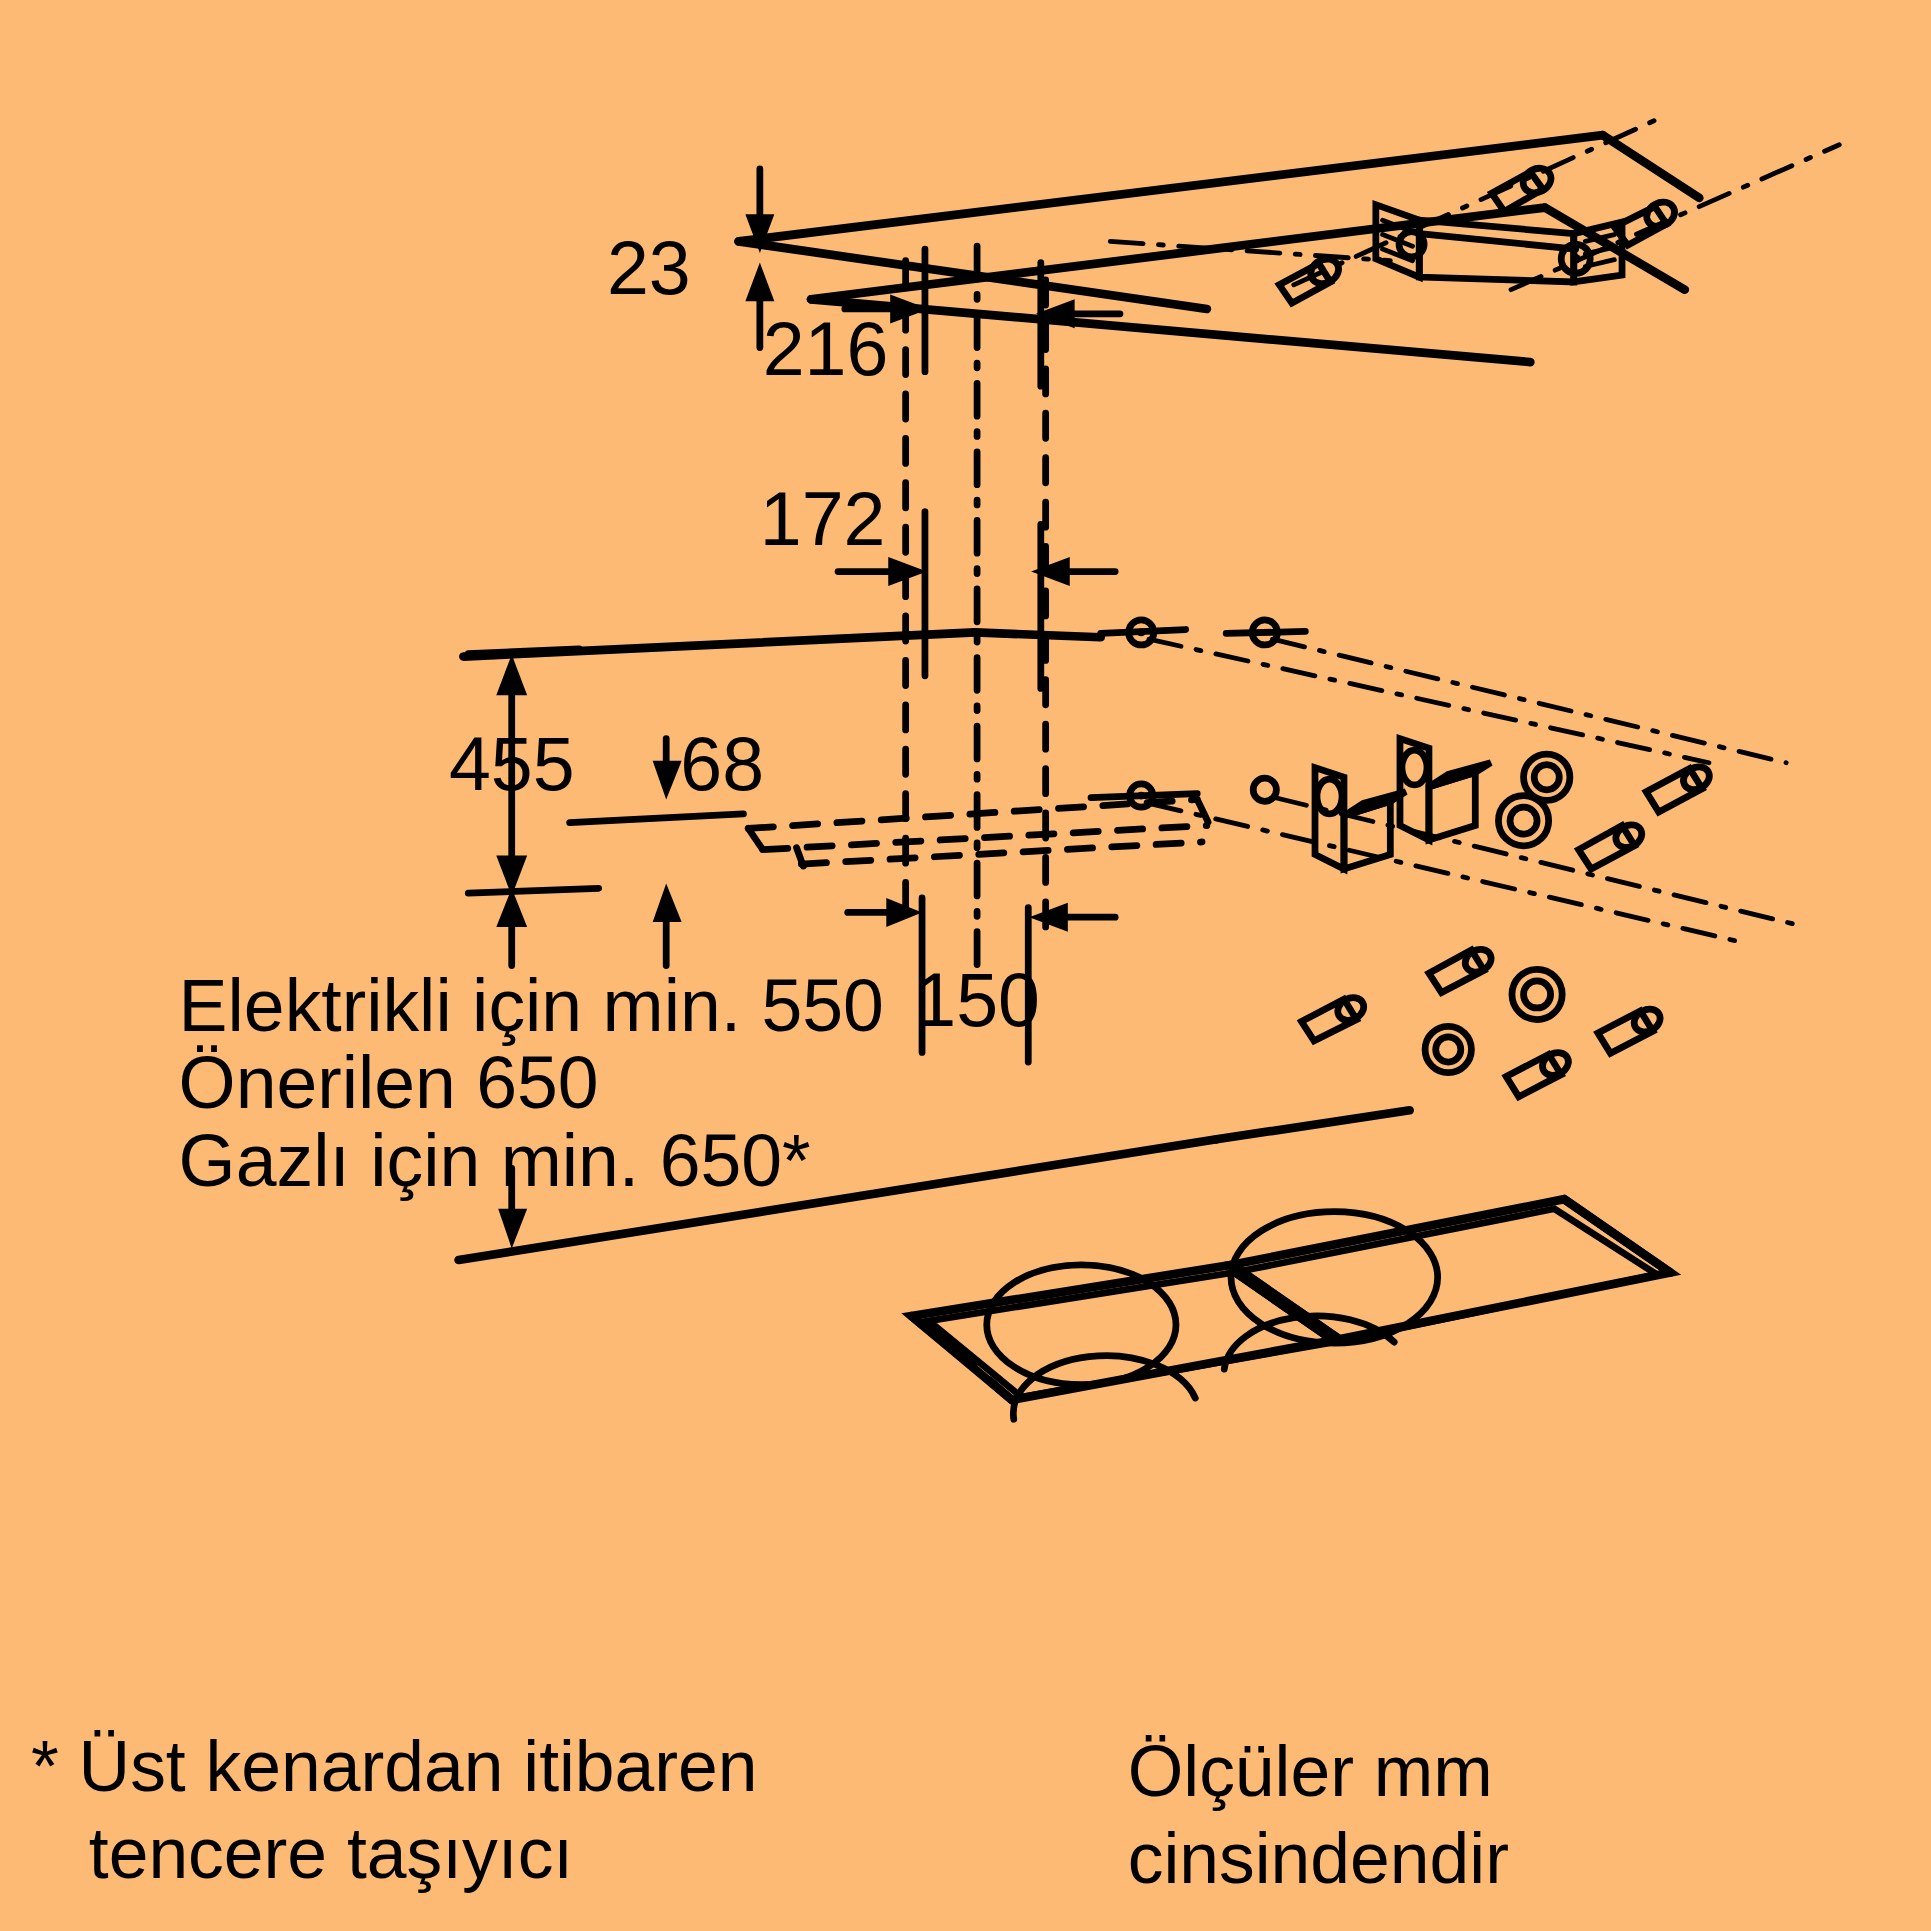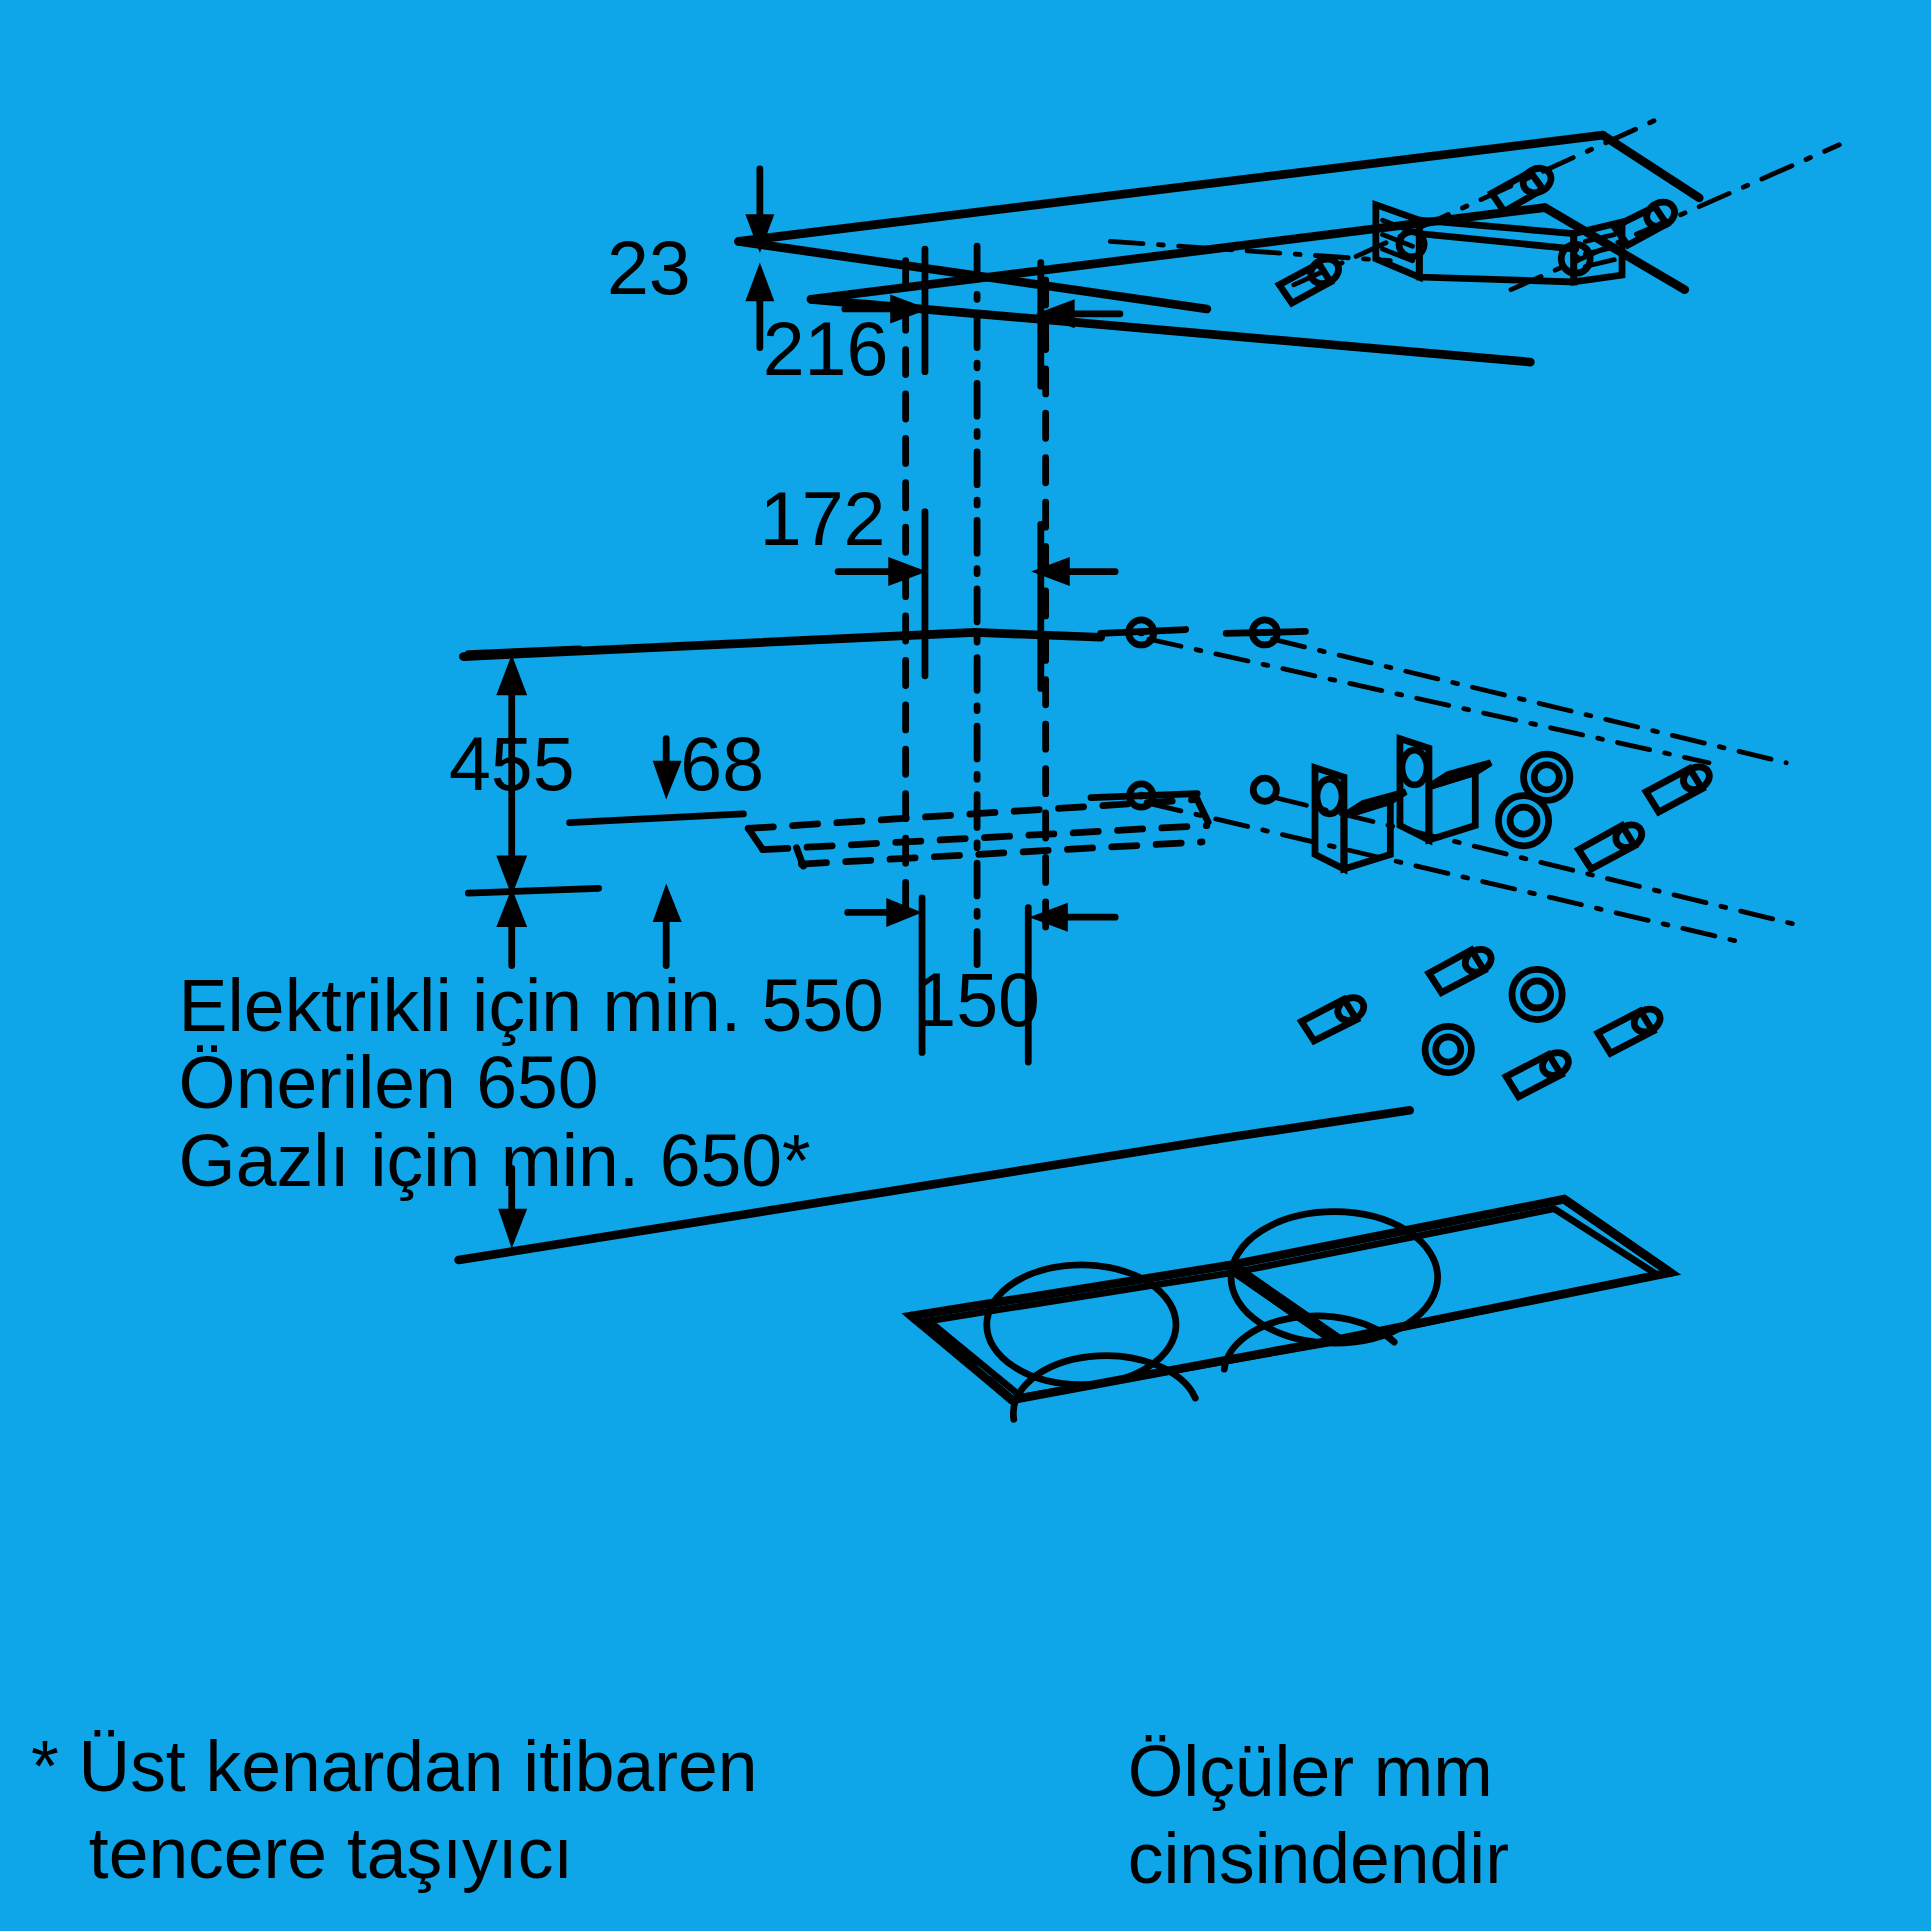--- a/index.html
+++ b/index.html
@@ -10,21 +10,21 @@
   body {
     width: 1931px;
     height: 1931px;
     overflow: hidden;
     font-family: "Liberation Sans", sans-serif;
   }
   #root {
     position: relative;
     width: 1931px;
     height: 1931px;
-    background: #0ea5e9;
+    background: #fdba74;
   }
   svg#diagram {
     position: absolute;
     left: 0;
     top: 0;
     width: 1931px;
     height: 1931px;
   }
   .dim-text {
     font-family: "Liberation Sans", sans-serif;

